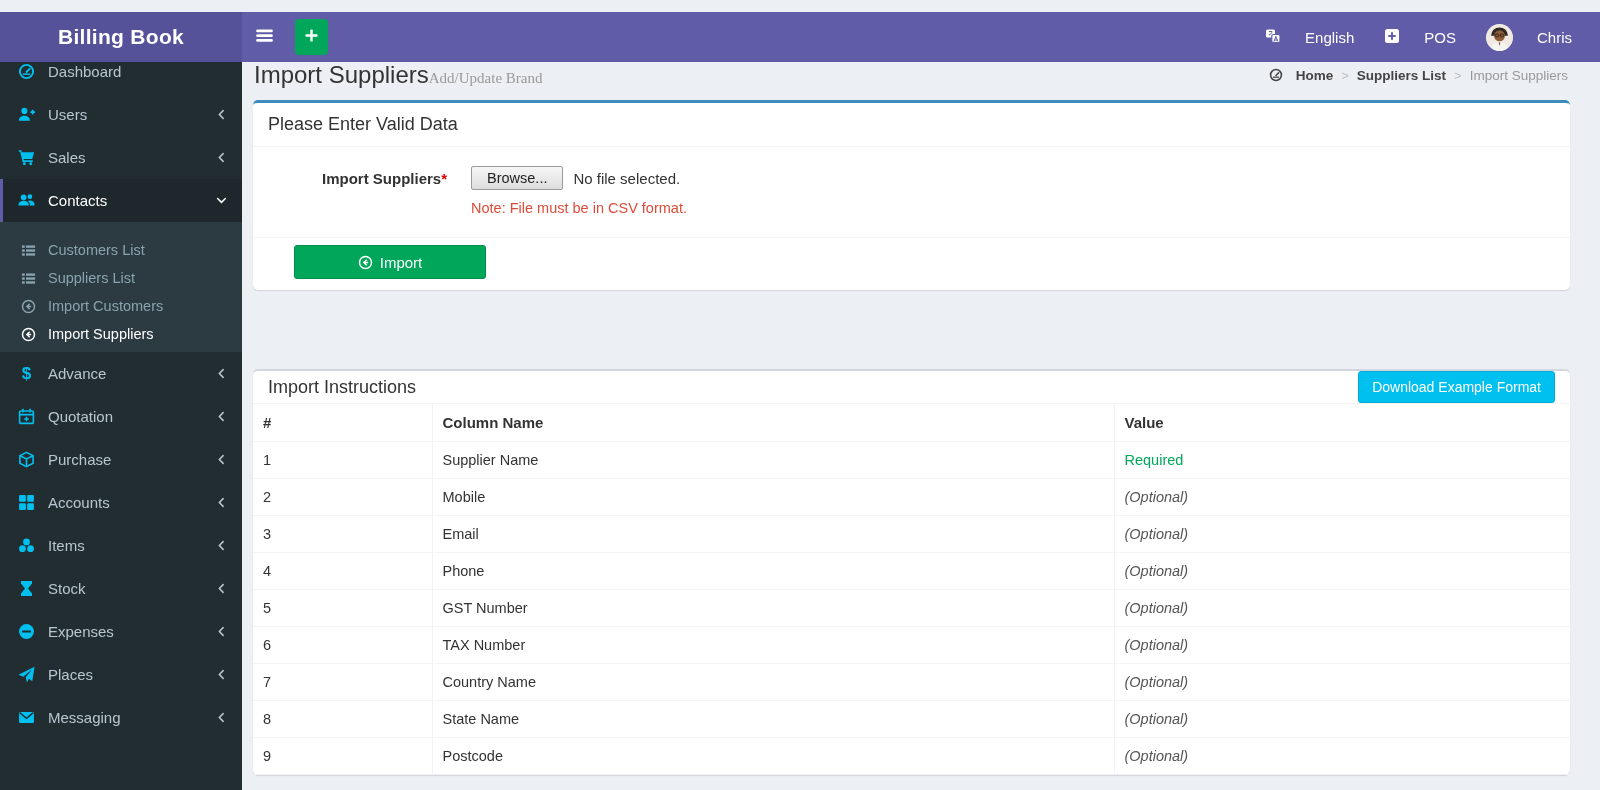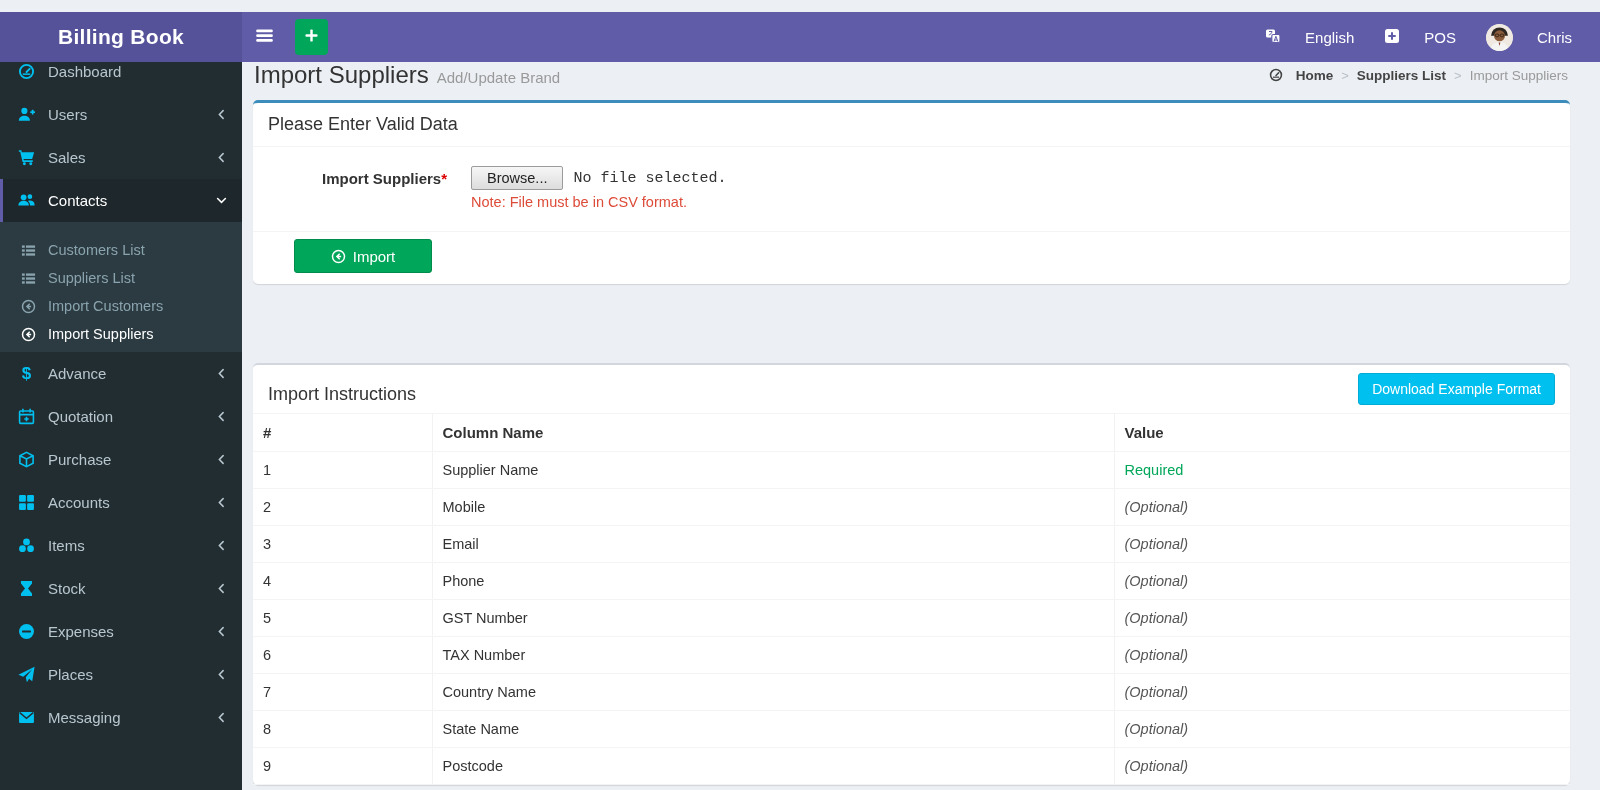--- a/index.html
+++ b/index.html
@@ -36,49 +36,49 @@
   .submenu { background:var(--c-submenu,#2c3b41); padding:14px 0 4px; }
   .submenu-item { display:flex; align-items:center; gap:10px; padding:6px 5px 6px 21px; color:#8aa4af; font-size:14.5px; cursor:pointer; }
   .submenu-item.active { color:#fff; }
   .si-icon { width:17px; height:15px; display:flex; align-items:center; }
   .si-icon svg { width:15px; height:15px; }
 
   
   .content-wrap { margin-left:242px; padding:50px 30px 0 11px; }
   .content-header { display:flex; align-items:center; justify-content:space-between; padding:11px 2px 11px 1px; }
   .page-title { font-size:24px; font-weight:400; color:#333; }
-  .page-subtitle { font-size:15px; color:#999; margin-left:8px; font-weight:400; }
+  .page-subtitle { font-size:15px; color:#999; font-weight:400;font-family:Liberation Serif, serif; }
   .breadcrumb { display:flex; align-items:center; gap:8px; font-size:13.5px; color:#444; }
   .crumb { display:flex; align-items:center; gap:13px; font-weight:600; cursor:pointer; }
   .crumb.current { color:#999; font-weight:400; cursor:default; }
   .crumb svg { width:14px; height:14px; color:#444; }
   .crumb-sep { color:#b9bfc6; font-size:13px; }
 
   .box { background:#fff; border-radius:5px; box-shadow:0 1px 1px rgba(0,0,0,.12); }
   .box-primary { border-top:3px solid var(--c-primary,#3c8dbc); margin-bottom:79px; }
   .box-default { border-top:2px solid #d2d6de; }
   .box-header { padding:11px 15px; font-size:18px; color:#333; border-bottom:1px solid #f4f4f4; }
 
   .form-row { display:flex; padding:19px 6px 0; }
   .form-label { width:212px; text-align:right; font-weight:bold; font-size:15px; color:#333; padding-right:24px; padding-top:4px; }
   .req-star { color:#dd0000; }
   .browse-row { display:flex; align-items:center; gap:10px; }
   .browse-btn { border:1px solid #9b9b9b; background:linear-gradient(#f6f6f6,#dddddd); padding:3px 15px;
     font-size:14.5px; color:#222; border-radius:2px; font-family:"Liberation Sans",sans-serif; cursor:pointer; }
-  .file-status { font-size:15px; color:#333;font-family:Liberation Mono, monospace; }
-  .csv-note { color:var(--c-red,#dd4b39); font-size:14.5px; margin-top:4px; }
+  .file-status { font-size:15px; color:#333; }
+  .csv-note { color:var(--c-red,#dd4b39); font-size:14.5px; margin-top:10px; }
   .form-divider { border-top:1px solid #f4f4f4; margin-top:21px; }
   .button-row { display:flex; gap:31px; padding:7px 15px 11px 41px; }
   .btn { height:34px; border-radius:3px; color:#fff; font-size:15px; display:flex; align-items:center;
     justify-content:center; gap:7px; cursor:pointer; font-family:"Liberation Sans",sans-serif; }
   .btn svg { width:15px; height:15px; }
-  .btn-import { width:138px; background:var(--c-green,#00a65a); border:1px solid #008d4c; }
+  .btn-import { width:192px; background:var(--c-green,#00a65a); border:1px solid #008d4c; }
   .btn-close  { width:175px; background:var(--c-orange,#f39c12); border:1px solid #e08e0b; }
 
-  .box-header2 { display:flex; align-items:flex-end; justify-content:space-between; padding:8px 15px; border-bottom:1px solid #f4f4f4; }
+  .box-header2 { display:flex; align-items:center; justify-content:space-between; padding:0 15px; border-bottom:1px solid #f4f4f4; }
   .box-title2 { font-size:18px; color:#333; }
   .btn-download { background:var(--c-info,#00c0ef); border:1px solid #00acd6; color:#fff; font-size:14px;
     padding:7px 13px; border-radius:3px; cursor:pointer; font-family:"Liberation Sans",sans-serif; }
 
   table.instructions { width:100%; border-collapse:collapse; font-size:14.5px; color:#333; }
   .instructions th, .instructions td { text-align:left; padding:10px 10px; border-bottom:1px solid #f4f4f4; }
   .instructions th { font-weight:bold; font-size:15px; }
   .instructions th:nth-child(1), .instructions td:nth-child(1) { width:179px; border-right:1px solid #f2f2f2; }
   .instructions th:nth-child(2), .instructions td:nth-child(2) { width:682px; border-right:1px solid #f2f2f2; }
   .val-required { color:var(--c-required,#00a65a); }

